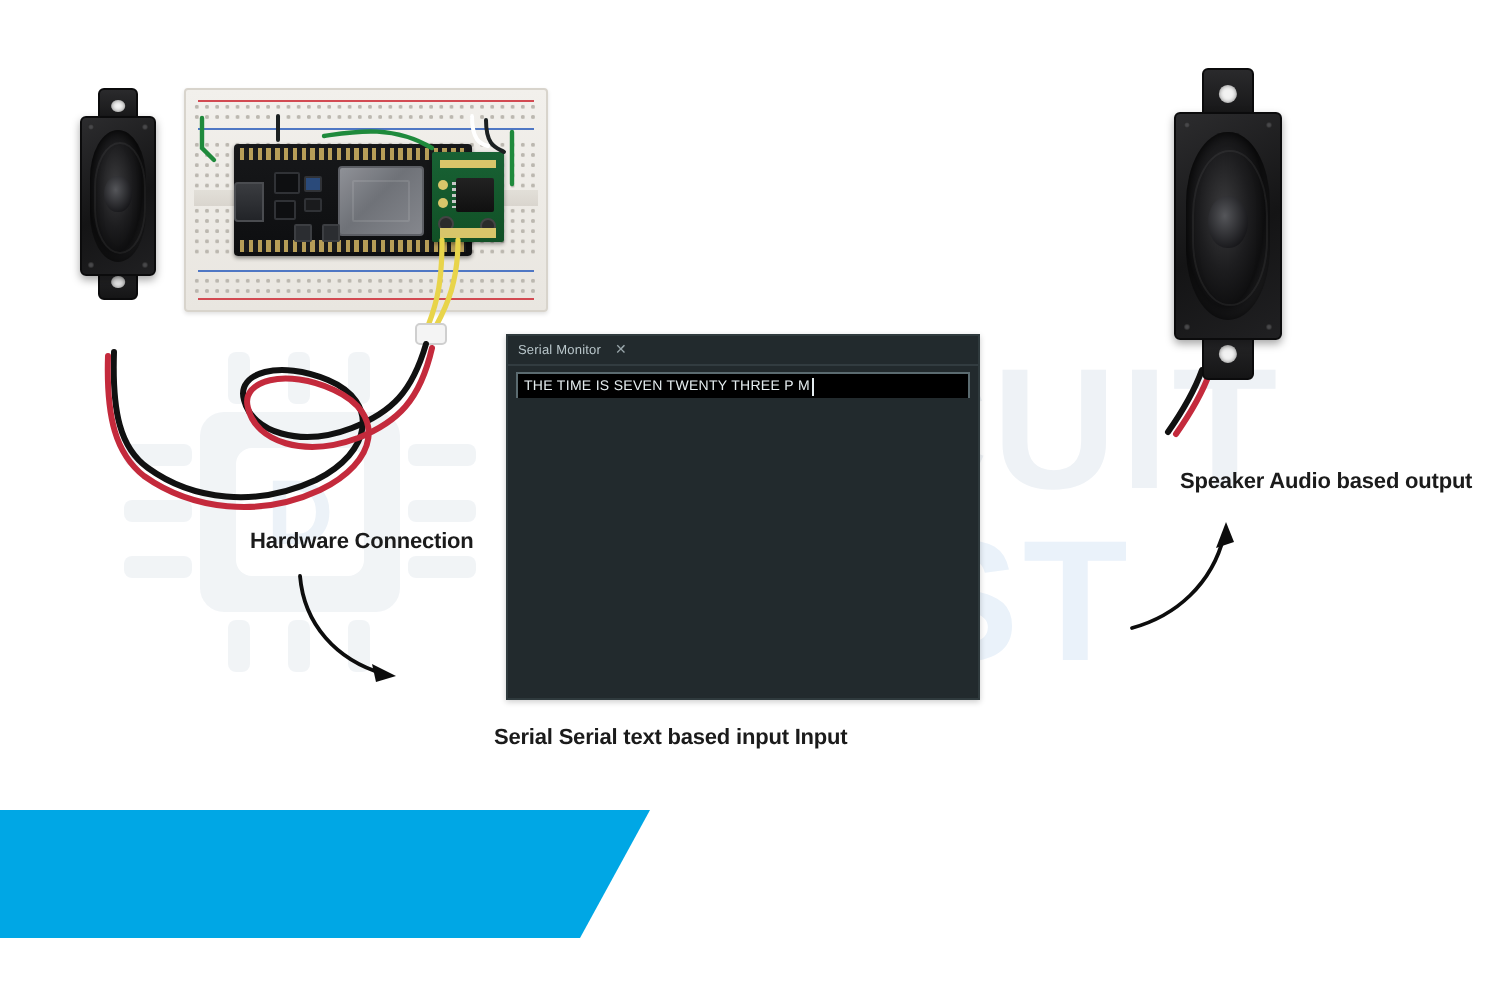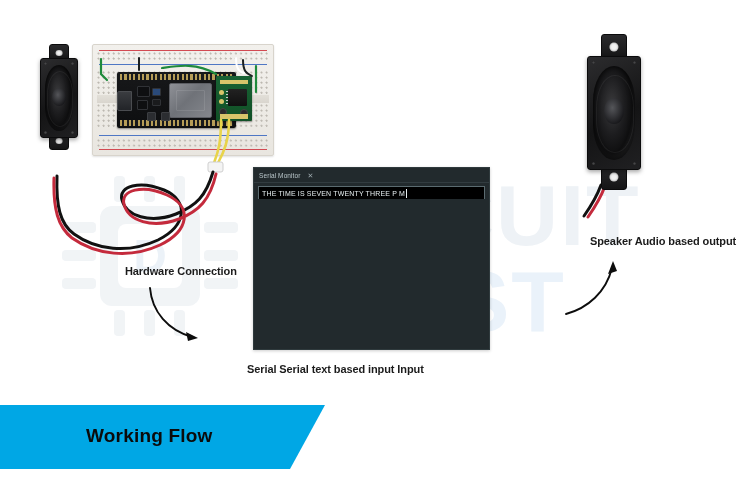--- a/index.html
+++ b/index.html
@@ -333,15 +333,14 @@
     <div id="serial-body"></div>
   </div>
 
   <div class="caption" id="cap-hardware">Hardware Connection</div>
   <div class="caption" id="cap-serial">Serial Serial text based input Input</div>
   <div class="caption" id="cap-speaker">Speaker Audio based output</div>
 
   <svg id="banner" viewBox="0 0 340 64" preserveAspectRatio="none">
     <polygon points="0,0 325,0 290,64 0,64" fill="#00a7e5"></polygon>
   </svg>
-  <div id="banner-label">Working Flow</div>
 
 </div>
 
 </body></html>

